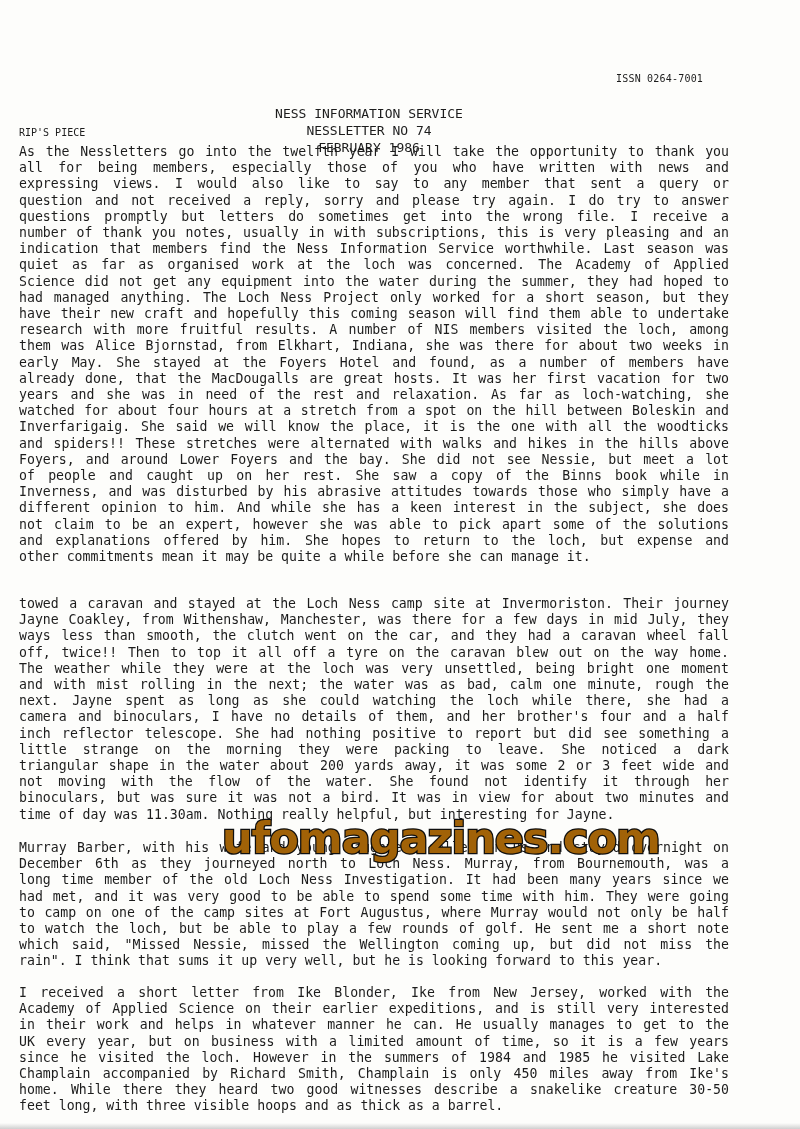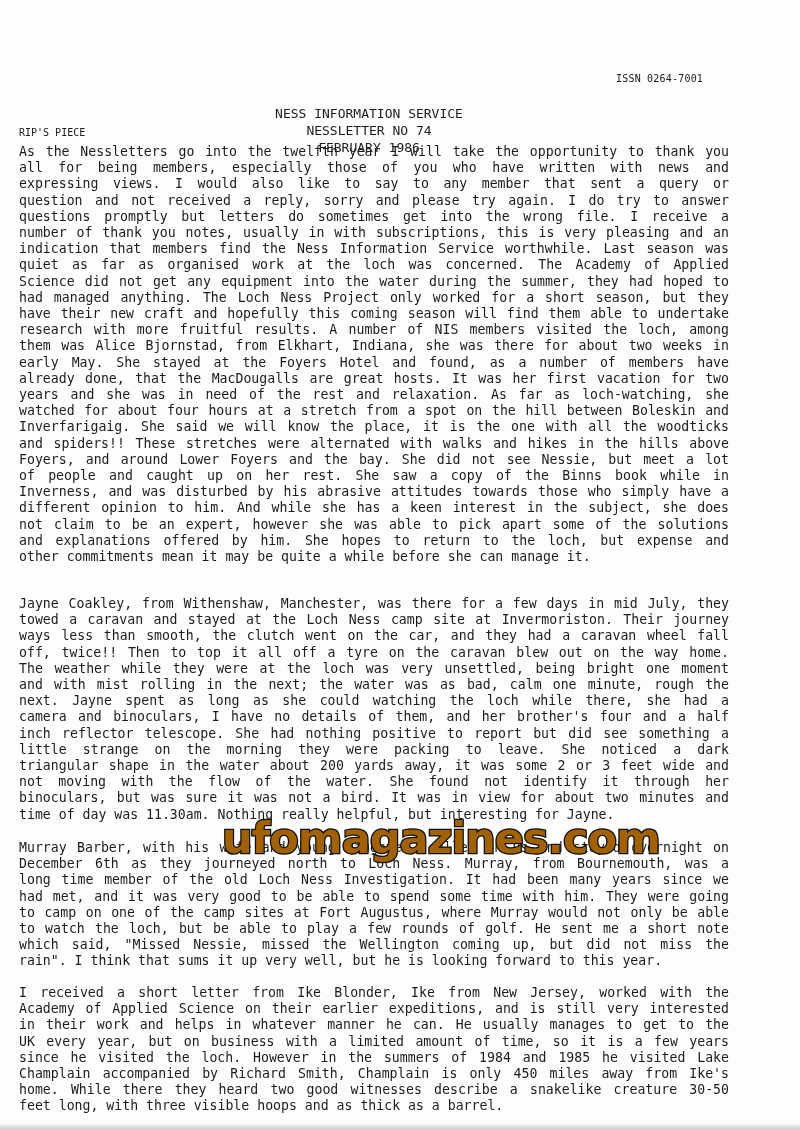--- a/index.html
+++ b/index.html
@@ -58,41 +58,41 @@
     <span class="line">and spiders!!  These stretches were alternated with walks and hikes in the hills above</span>
     <span class="line">Foyers, and around Lower Foyers and the bay.  She did not see Nessie, but meet a lot</span>
     <span class="line">of people and caught up on her rest.  She saw a copy of the Binns book while in</span>
     <span class="line">Inverness, and was disturbed by his abrasive attitudes towards those who simply have a</span>
     <span class="line">different opinion to him.  And while she has a keen interest in the subject, she does</span>
     <span class="line">not claim to be an expert, however she was able to pick apart some of the solutions</span>
     <span class="line">and explanations offered by him.  She hopes to return to the loch, but expense and</span>
     <span class="line last">other commitments mean it may be quite a while before she can manage it.</span>
   </div>
 <div class="para" id="p1" style="top:596px;">
+    <span class="line">towed a caravan and stayed at the Loch Ness camp site at Invermoriston.  Their journey</span>
     <span class="line">Jayne Coakley, from Withenshaw, Manchester, was there for a few days in mid July, they</span>
-    <span class="line">towed a caravan and stayed at the Loch Ness camp site at Invermoriston.  Their journey</span>
     <span class="line">ways less than smooth, the clutch went on the car, and they had a caravan wheel fall</span>
     <span class="line">off, twice!!  Then to top it all off a tyre on the caravan blew out on the way home.</span>
     <span class="line">The weather while they were at the loch was very unsettled, being bright one moment</span>
     <span class="line">and with mist rolling in the next; the water was as bad, calm one minute, rough the</span>
     <span class="line">next.  Jayne spent as long as she could watching the loch while there, she had a</span>
     <span class="line">camera and binoculars, I have no details of them, and her brother's four and a half</span>
     <span class="line">inch reflector telescope.  She had nothing positive to report but did see something a</span>
     <span class="line">little strange on the morning they were packing to leave.  She noticed a dark</span>
     <span class="line">triangular shape in the water about 200 yards away, it was some 2 or 3 feet wide and</span>
     <span class="line">not moving with the flow of the water.  She found not identify it through her</span>
     <span class="line">binoculars, but was sure it was not a bird.  It was in view for about two minutes and</span>
     <span class="line last">time of day was 11.30am.  Nothing really helpful, but interesting for Jayne.</span>
   </div>
 <div class="para" id="p2" style="top:840px;">
     <span class="line">Murray Barber, with his wife and young daughter, called on us and stayed overnight on</span>
     <span class="line">December 6th as they journeyed north to Loch Ness.  Murray, from Bournemouth, was a</span>
     <span class="line">long time member of the old Loch Ness Investigation.  It had been many years since we</span>
     <span class="line">had met, and it was very good to be able to spend some time with him.  They were going</span>
-    <span class="line">to camp on one of the camp sites at Fort Augustus, where Murray would not only be able</span>
+    <span class="line">to camp on one of the camp sites at Fort Augustus, where Murray would not only be half</span>
     <span class="line">to watch the loch, but be able to play a few rounds of golf.  He sent me a short note</span>
     <span class="line">which said, "Missed Nessie, missed the Wellington coming up, but did not miss the</span>
     <span class="line last">rain".  I think that sums it up very well, but he is looking forward to this year.</span>
   </div>
 <div class="para" id="p3" style="top:985px;">
     <span class="line">I received a short letter from Ike Blonder, Ike from New Jersey, worked with the</span>
     <span class="line">Academy of Applied Science on their earlier expeditions, and is still very interested</span>
     <span class="line">in their work and helps in whatever manner he can.  He usually manages to get to the</span>
     <span class="line">UK every year, but on business with a limited amount of time, so it is a few years</span>
     <span class="line">since he visited the loch.  However in the summers of 1984 and 1985 he visited Lake</span>

